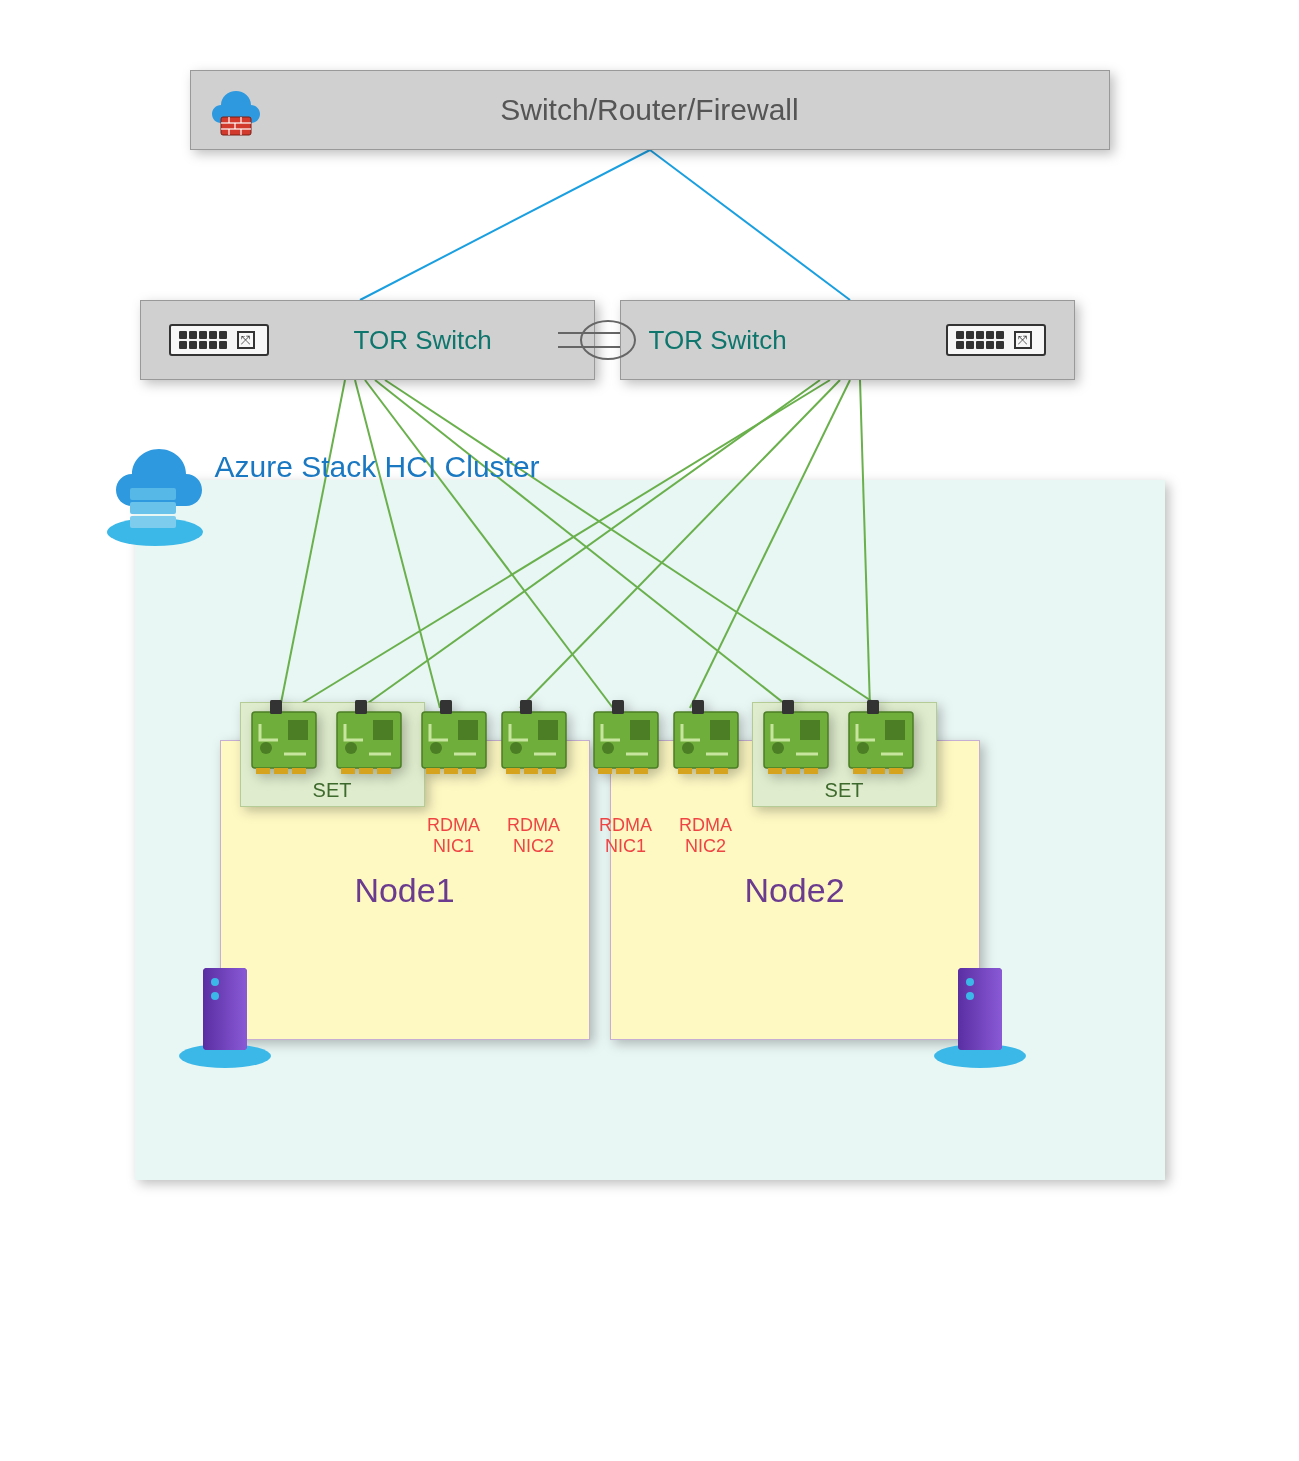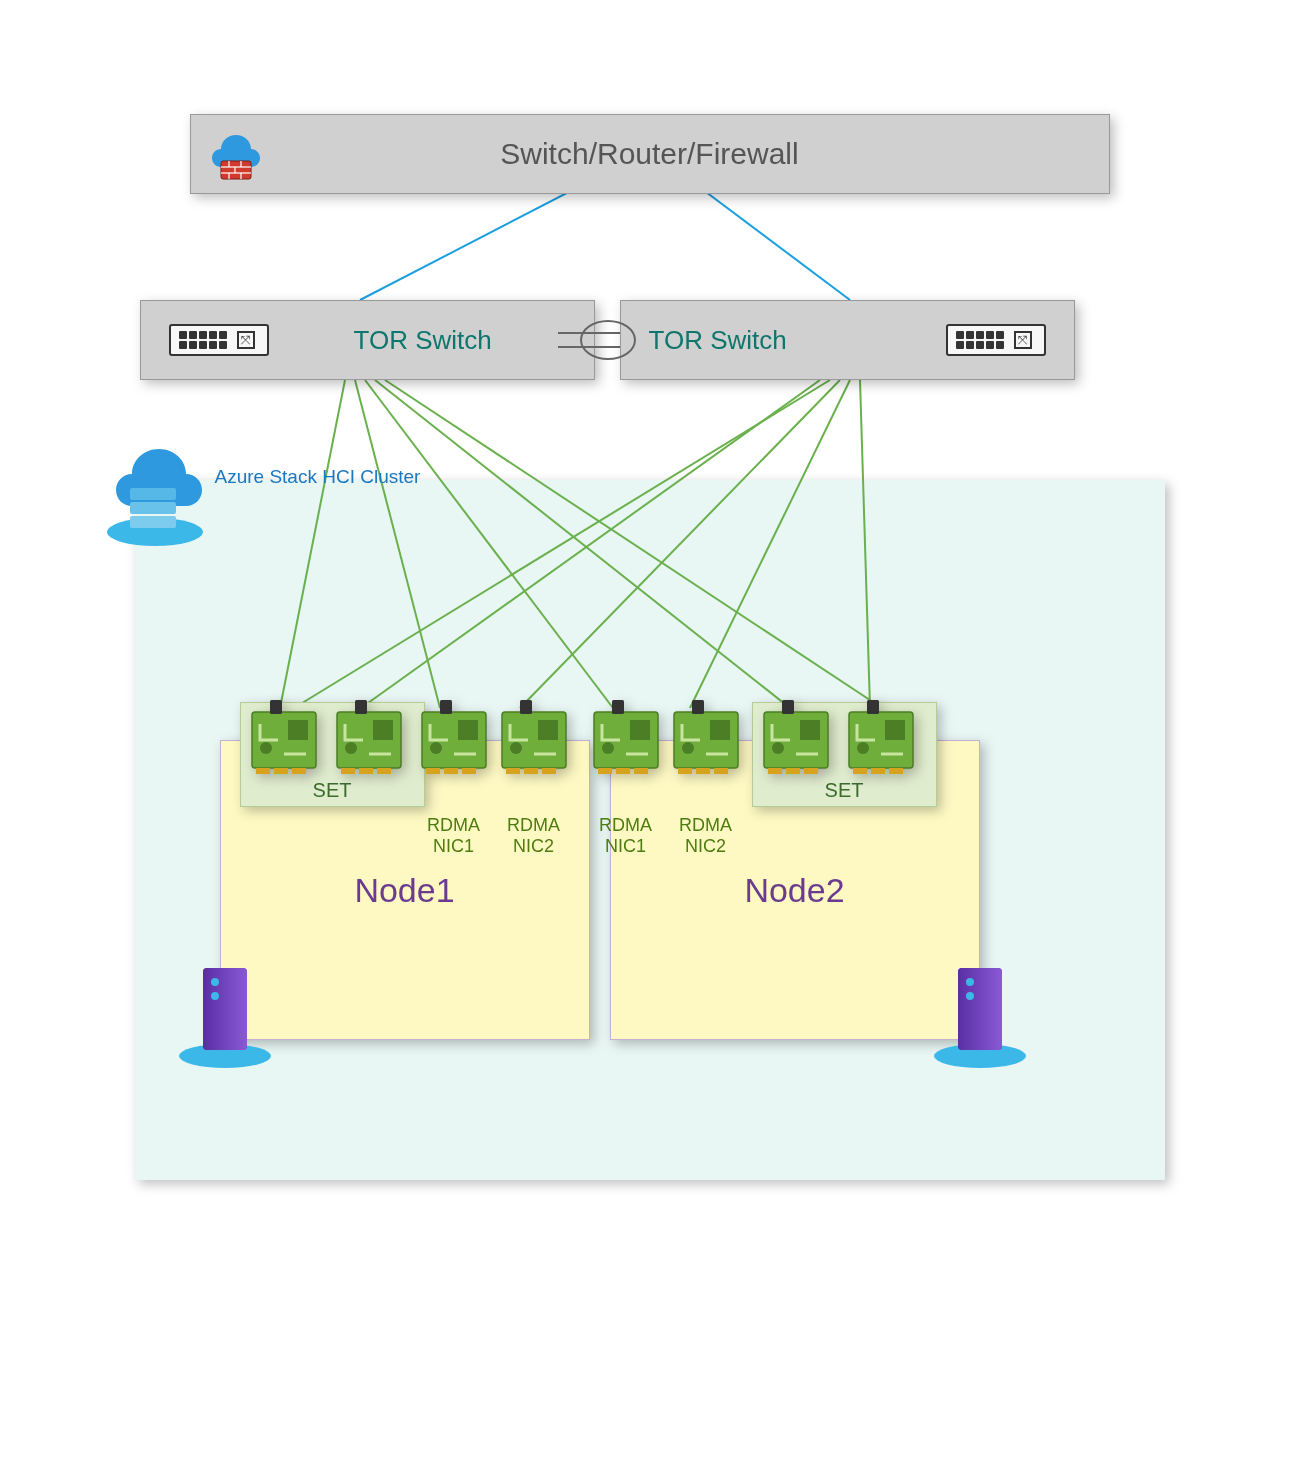--- a/index.html
+++ b/index.html
@@ -25,21 +25,21 @@
   .box-shadow {
     filter: drop-shadow(4px 4px 6px rgba(0,0,0,0.25));
   }
   .top-bar {
     position: absolute;
     left: 70px; top: 0;
     width: 920px; height: 80px;
     background: #d0d0d0;
     border: 1px solid #999;
     display: flex; align-items: center; justify-content: center;
-    font-size: 30px; color: #555; margin-top: 44px;
+    font-size: 30px; color: #555;
   }
   .cloud-icon {
     position: absolute;
     left: 20px; top: 12px;
     width: 50px; height: 56px;
   }
   .tor-row {
     position: absolute;
     top: 230px;
     left: 20px;
@@ -96,22 +96,22 @@
     height: 2px;
     background: #666;
     left: 418px;
     width: 100px;
   }
   .lag-line.l1 { top: 32px; }
   .lag-line.l2 { top: 46px; }
 
   .cluster-label {
     position: absolute;
-    left: 95px; top: 396px;
-    font-size: 19px; color: #1a78c2; font-weight: 500;
+    left: 95px; top: 380px;
+    font-size: 30px; color: #1a78c2; font-weight: 500;
   }
   .cluster-icon {
     position: absolute;
     left: -20px; top: 370px;
     width: 110px; height: 110px;
   }
   .cluster-box {
     position: absolute;
     left: 15px; top: 410px;
     width: 1030px; height: 700px;
@@ -152,21 +152,21 @@
   .nic {
     position: absolute;
     width: 72px; height: 76px;
     top: 630px;
     z-index: 3;
   }
   .nic-label {
     position: absolute;
     width: 72px;
     top: 745px;
-    font-size: 18px; color: #4d7c0f;
+    font-size: 18px; color: #ef4444;
     text-align: center;
     line-height: 1.15;
   }
   .server-icon {
     position: absolute;
     width: 100px; height: 110px;
     top: 890px;
   }
   .server1 { left: 55px; }
   .server2 { left: 810px; }

